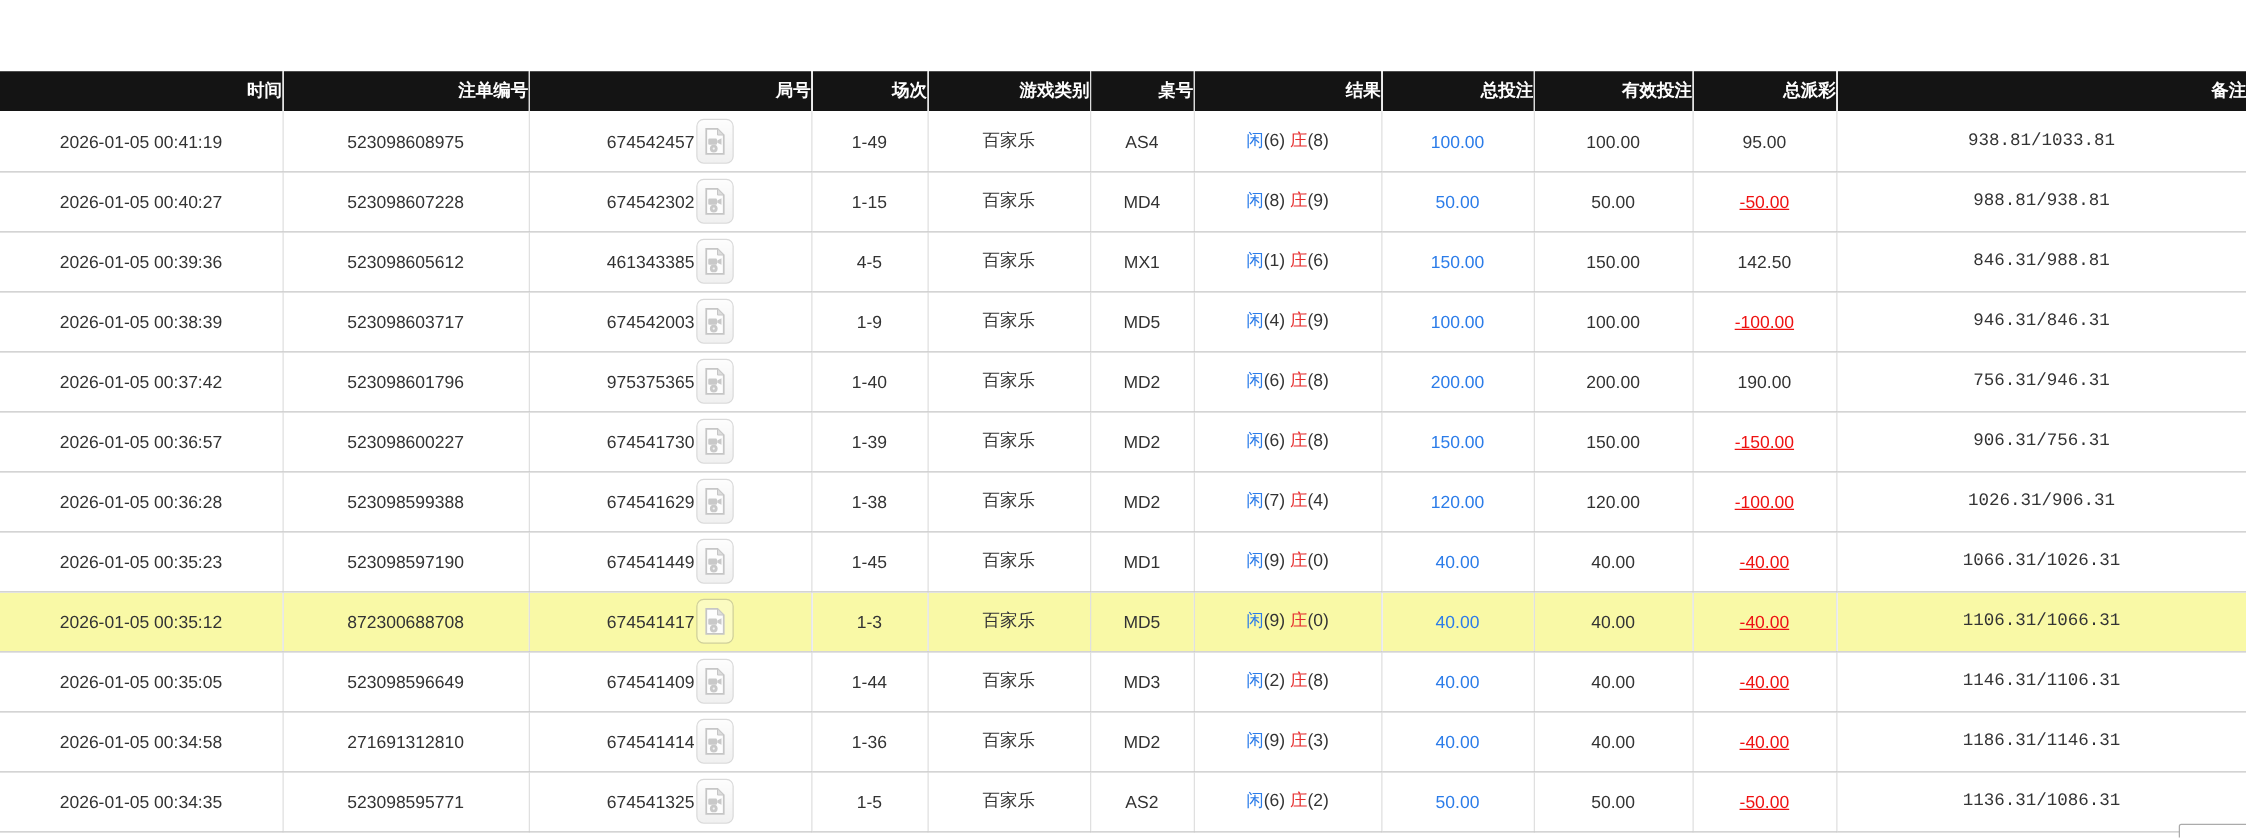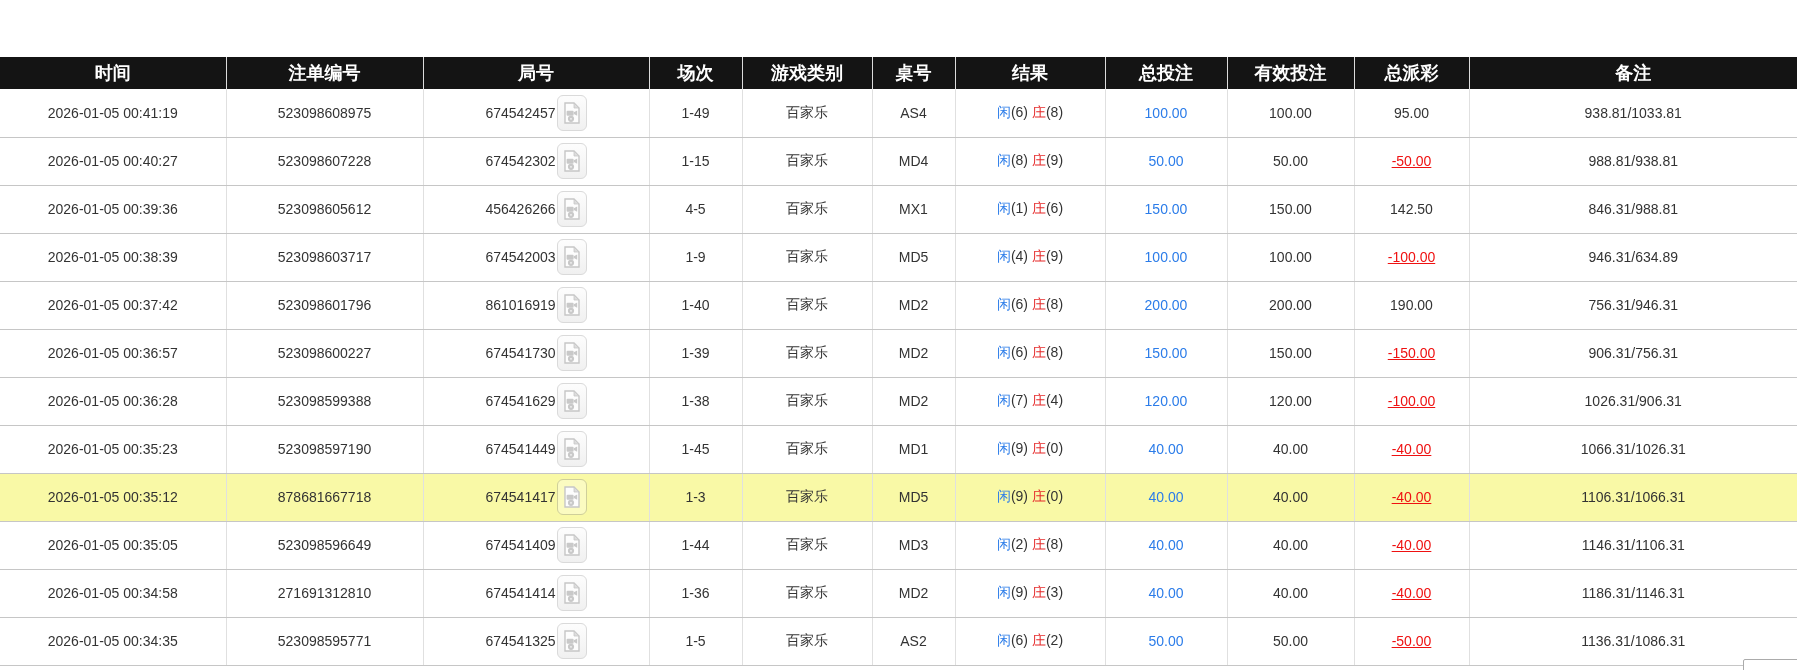--- a/index.html
+++ b/index.html
@@ -13,42 +13,42 @@
   .page { position: relative; width: 1797px; height: 670px; }
   .records-table {
     position: absolute; left: 0; top: 57px;
     width: 1797px;
     border-collapse: collapse;
     table-layout: fixed;
   }
   thead th {
     background: var(--header-bg, #141414);
     color: #ffffff;
-    font-size: 18px;
+    font-size: 14px;
     font-weight: bold;
     height: 32px;
     padding: 0;
-    text-align: center;
+    text-align: right;
     border-right: 1px solid #dcdcdc;
     overflow: hidden; white-space: nowrap;
   }
   thead th:last-child { border-right: none; }
   tbody td {
     height: 48px;
     padding: 0 4px;
     text-align: center;
     vertical-align: middle;
     font-size: 14px;
     color: #333333;
     background: #ffffff;
     border-bottom: 1px solid #c6c6c6;
     border-right: 1px solid #e0e0e0;
     overflow: hidden; white-space: nowrap;
   }
-  tbody td:last-child { border-right: none; }
+  tbody td:last-child { border-right: none; font-family: Liberation Mono, monospace; }
   tr.hl td { background: var(--highlight-yellow, #f9f9a6); }
   .round-cell-inner { display: flex; align-items: center; justify-content: center; gap: 1px; }
   .replay-btn {
     display: inline-flex; align-items: center; justify-content: center;
     width: 30px; height: 36px;
     border: 1px solid #dadada; border-radius: 6px;
     background: linear-gradient(#fdfdfd, #f0f0f0);
     cursor: pointer; flex: 0 0 auto;
   }
   tr.hl .replay-btn { background: rgba(255,255,255,0.30); border-color: #cfcf9a; }
@@ -156,21 +156,21 @@
           <td>50.00</td>
           <td class="payout neg">-50.00</td>
           <td>988.81/938.81</td>
         </tr>
 
         <tr>
           <td>2026-01-05 00:39:36</td>
           <td>523098605612</td>
           <td>
             <span class="round-cell-inner">
-              <span>456426266</span>
+              <span>461343385</span>
               <span class="replay-btn">
                 <svg viewBox="0 0 18 22" width="18" height="22" aria-hidden="true">
                   <path d="M2 1h9l5 5v15H2z" fill="#fdfdfd" stroke="#c6c6c6" stroke-width="1.4"></path>
                   <path d="M11 1v5h5z" fill="#dddddd" stroke="#c6c6c6" stroke-width="0.8"></path>
                   <rect x="3.6" y="8.8" width="7" height="5" rx="1" fill="#c9c9c9"></rect>
                   <path d="M10.8 10.3l3.4-1.7v5.2l-3.4-1.7z" fill="#c9c9c9"></path>
                   <circle cx="8" cy="16.8" r="3.1" fill="#c9c9c9"></circle>
                   <circle cx="8" cy="16.8" r="0.9" fill="#f4f4f4"></circle>
                 </svg>
               </span>
@@ -204,29 +204,29 @@
               </span>
             </span>
           </td>
           <td>1-9</td>
           <td>百家乐</td>
           <td>MD5</td>
           <td><span class="p-label">闲</span><span>(4)</span> <span class="b-label">庄</span><span>(9)</span></td>
           <td class="total-bet">100.00</td>
           <td>100.00</td>
           <td class="payout neg">-100.00</td>
-          <td>946.31/634.89</td>
+          <td>946.31/846.31</td>
         </tr>
 
         <tr>
           <td>2026-01-05 00:37:42</td>
           <td>523098601796</td>
           <td>
             <span class="round-cell-inner">
-              <span>861016919</span>
+              <span>975375365</span>
               <span class="replay-btn">
                 <svg viewBox="0 0 18 22" width="18" height="22" aria-hidden="true">
                   <path d="M2 1h9l5 5v15H2z" fill="#fdfdfd" stroke="#c6c6c6" stroke-width="1.4"></path>
                   <path d="M11 1v5h5z" fill="#dddddd" stroke="#c6c6c6" stroke-width="0.8"></path>
                   <rect x="3.6" y="8.8" width="7" height="5" rx="1" fill="#c9c9c9"></rect>
                   <path d="M10.8 10.3l3.4-1.7v5.2l-3.4-1.7z" fill="#c9c9c9"></path>
                   <circle cx="8" cy="16.8" r="3.1" fill="#c9c9c9"></circle>
                   <circle cx="8" cy="16.8" r="0.9" fill="#f4f4f4"></circle>
                 </svg>
               </span>
@@ -321,21 +321,21 @@
           <td>MD1</td>
           <td><span class="p-label">闲</span><span>(9)</span> <span class="b-label">庄</span><span>(0)</span></td>
           <td class="total-bet">40.00</td>
           <td>40.00</td>
           <td class="payout neg">-40.00</td>
           <td>1066.31/1026.31</td>
         </tr>
 
         <tr class="hl">
           <td>2026-01-05 00:35:12</td>
-          <td>878681667718</td>
+          <td>872300688708</td>
           <td>
             <span class="round-cell-inner">
               <span>674541417</span>
               <span class="replay-btn">
                 <svg viewBox="0 0 18 22" width="18" height="22" aria-hidden="true">
                   <path d="M2 1h9l5 5v15H2z" fill="#fdfdfd" stroke="#c6c6c6" stroke-width="1.4"></path>
                   <path d="M11 1v5h5z" fill="#dddddd" stroke="#c6c6c6" stroke-width="0.8"></path>
                   <rect x="3.6" y="8.8" width="7" height="5" rx="1" fill="#c9c9c9"></rect>
                   <path d="M10.8 10.3l3.4-1.7v5.2l-3.4-1.7z" fill="#c9c9c9"></path>
                   <circle cx="8" cy="16.8" r="3.1" fill="#c9c9c9"></circle>

